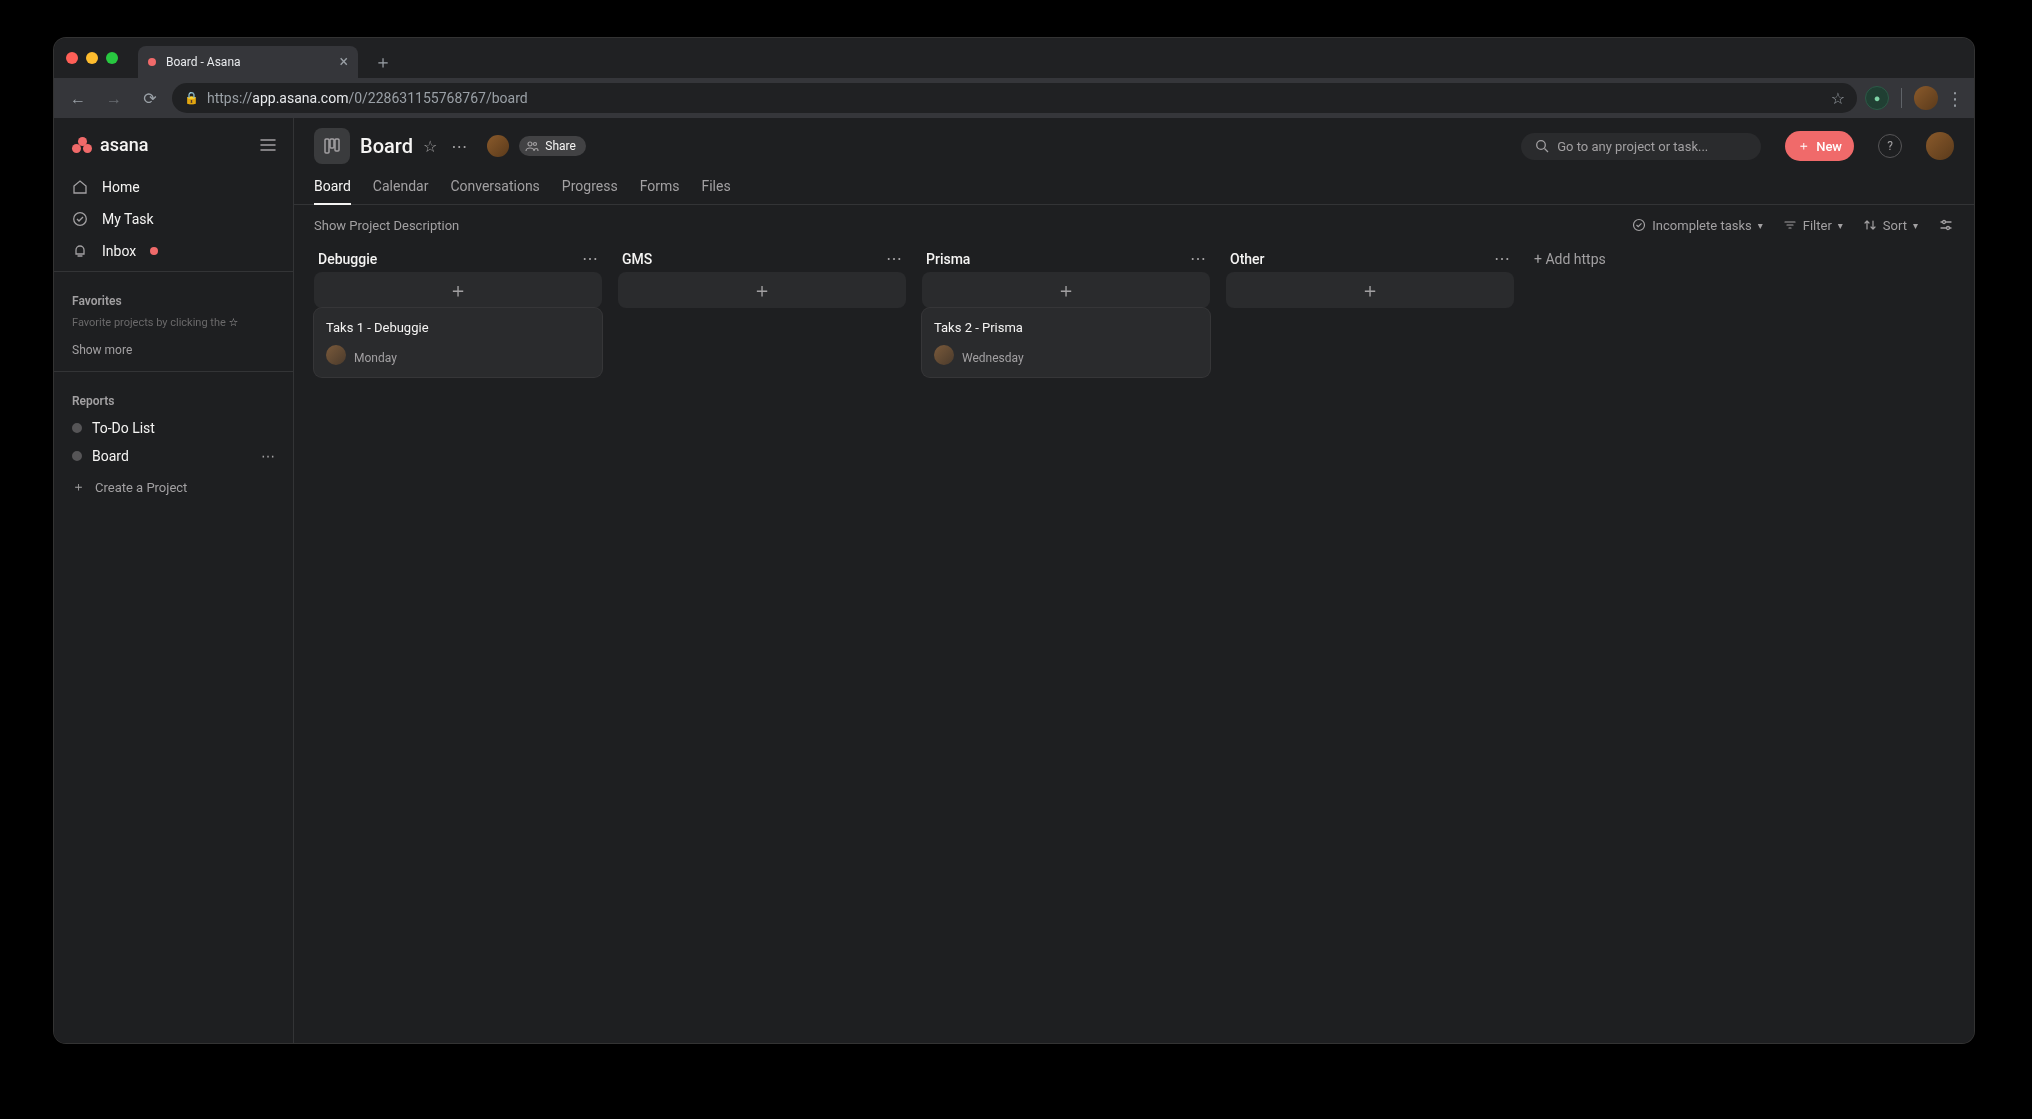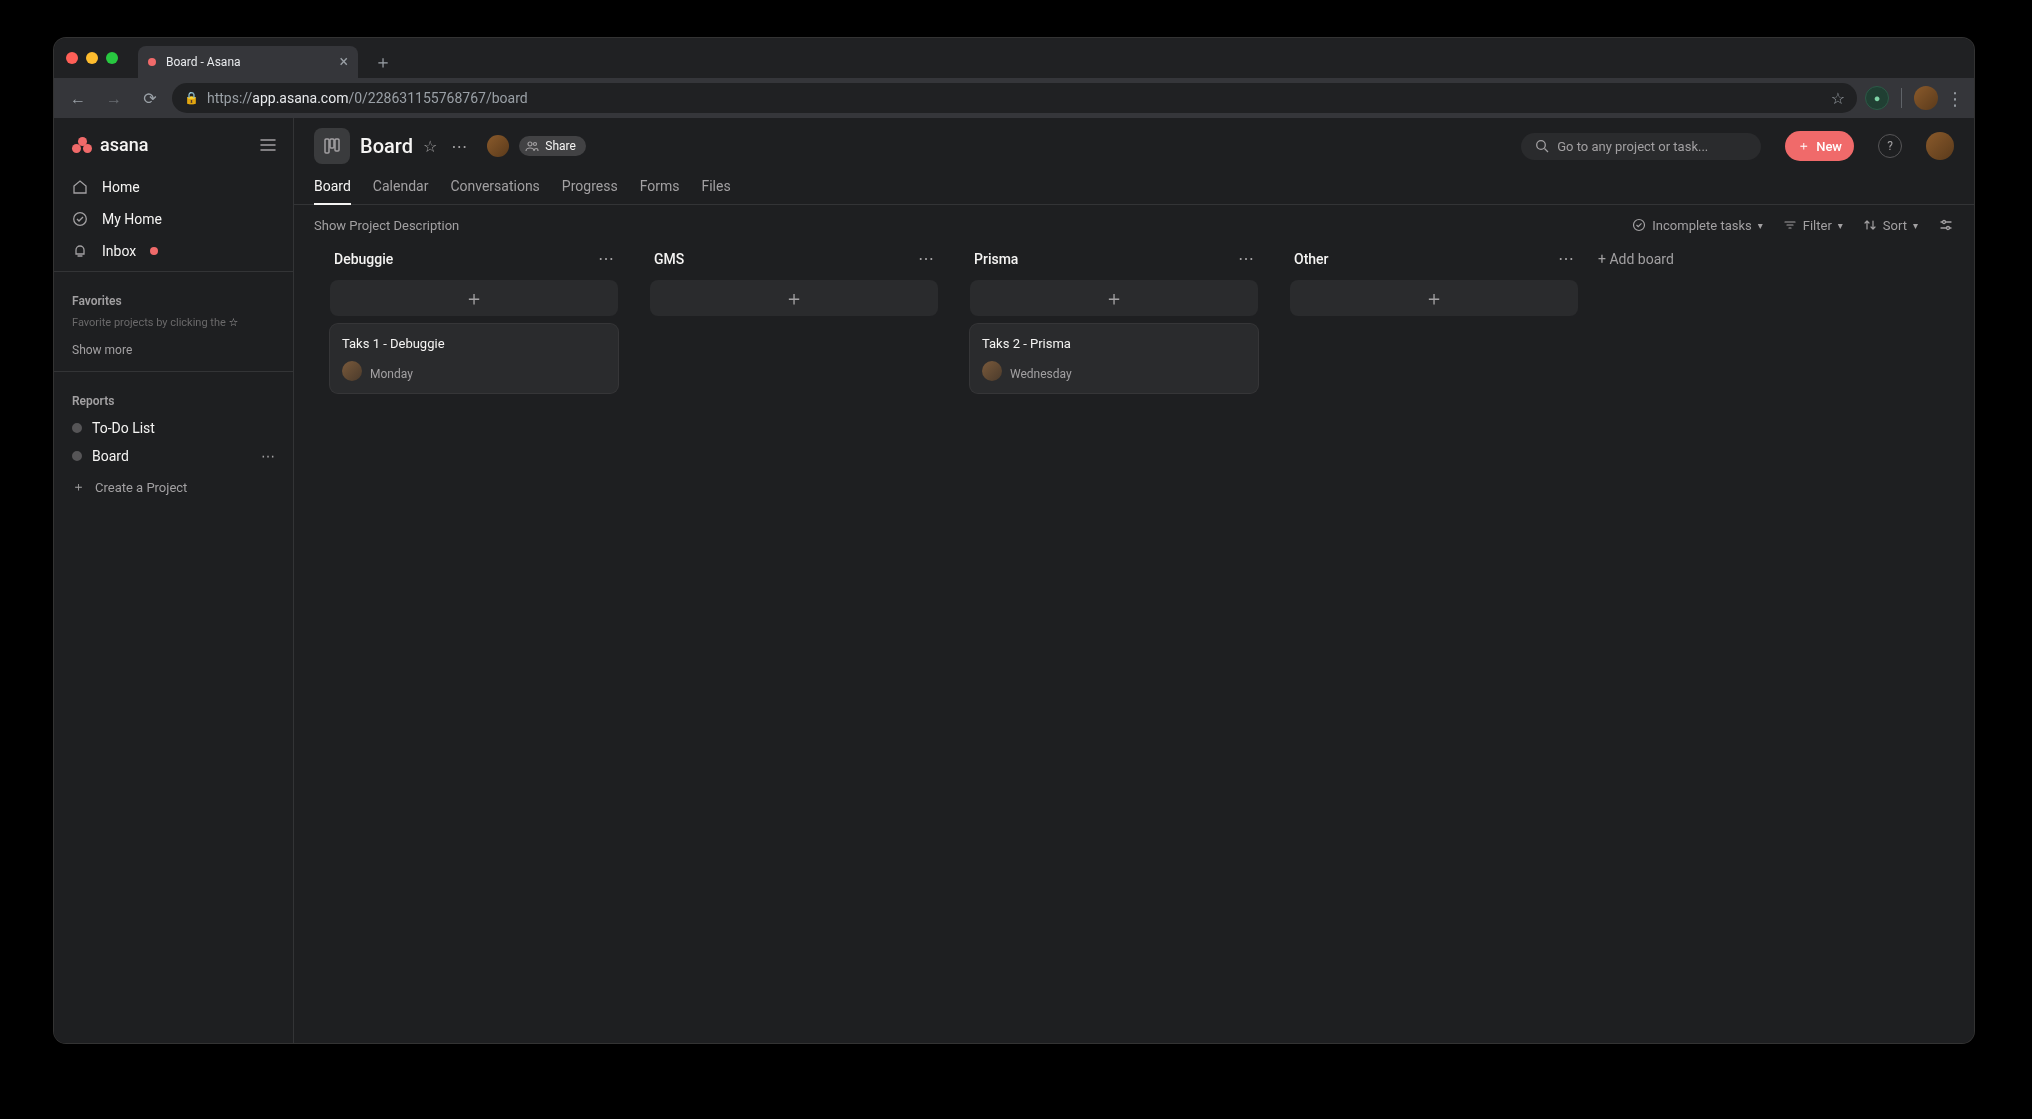--- a/index.html
+++ b/index.html
@@ -309,21 +309,21 @@
     flex:1;
     display:flex;
     gap:16px;
     padding: 0 20px 20px;
     overflow-x:auto;
     align-items:flex-start;
   }
   .col {
     width: 288px;
     flex-shrink:0;
-    display:flex;flex-direction:column;gap:8px;margin-left:16px;
+    display:flex;flex-direction:column;
   }
   .col-header {
     display:flex;align-items:center;justify-content:space-between;
     padding: 4px 4px;
     color:var(--text-main);
     font-weight:500;
     font-size:14px;
   }
   .col-menu { color:var(--text-dim);font-size:16px;}
   .add-box {
@@ -429,21 +429,21 @@
           </span>
           <span>Home</span>
         </li>
         <li class="nav-item">
           <span class="nav-icon-s">
             <svg width="16" height="16" viewBox="0 0 16 16">
                 <circle cx="8" cy="8" r="6.3" fill="none" stroke="#a2a0a2" stroke-width="1.3"></circle>
                 <path d="M5 8 L7 10 L11 6" fill="none" stroke="#a2a0a2" stroke-width="1.3"></path>
               </svg>
           </span>
-          <span>My Home</span>
+          <span>My Task</span>
         </li>
         <li class="nav-item inbox">
           <span class="nav-icon-s">
             <svg width="16" height="16" viewBox="0 0 16 16">
                 <path d="M4 11 V7 a4 4 0 0 1 8 0 V11 H4 Z M6 13 h4" fill="none" stroke="#a2a0a2" stroke-width="1.3" stroke-linecap="round"></path>
               </svg>
           </span>
           <span>Inbox</span>
           <span class="badge"></span>
         </li>
@@ -627,18 +627,18 @@
         </div>
 
         <div class="col">
           <div class="col-header">
             <span>Other</span>
             <span class="col-menu">⋯</span>
           </div>
           <div class="add-box">＋</div>
         </div>
 
-        <div class="add-column">+ Add board</div>
+        <div class="add-column">+ Add https</div>
 
       </div>
     </div>
   </div>
 </div>
 
 </body></html>

